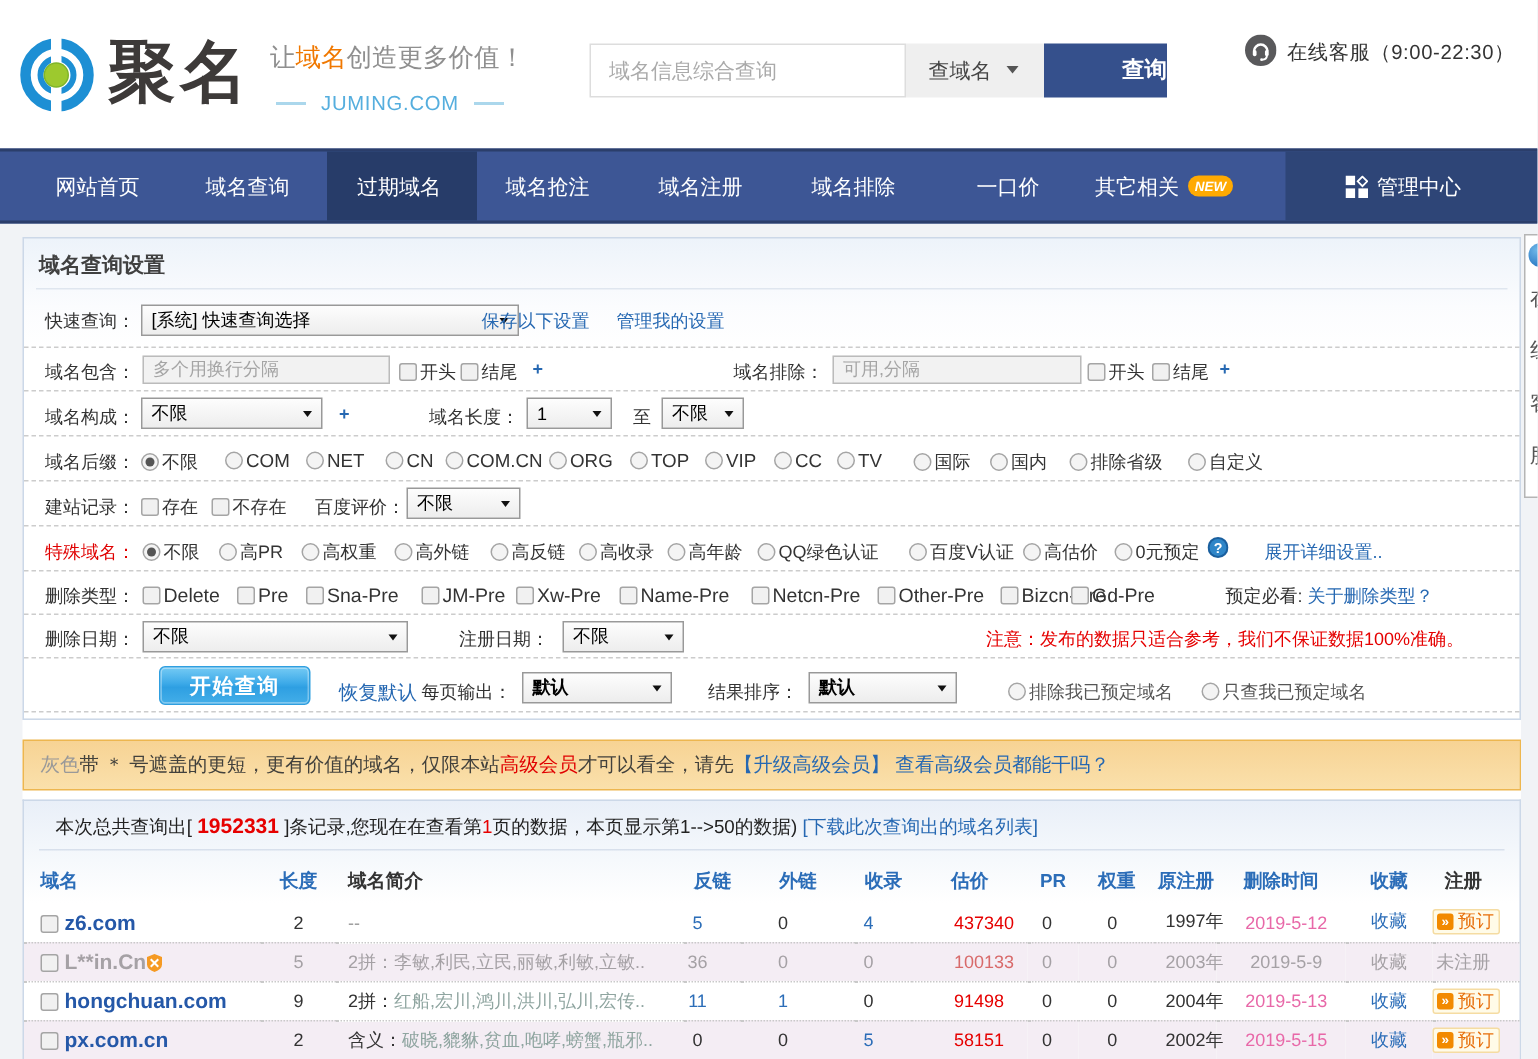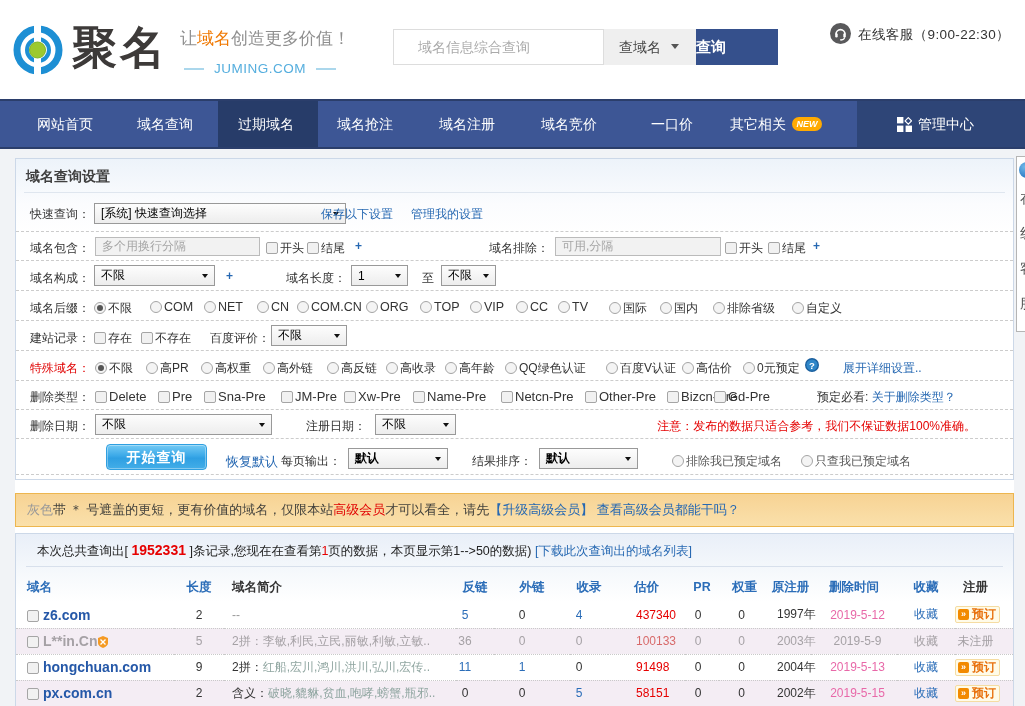--- a/index.html
+++ b/index.html
@@ -5,24 +5,24 @@
 html,body{width:1025px;height:706px;overflow:hidden}
 body{position:relative;font-family:"Liberation Sans",sans-serif;background:#f1f3f6;color:#333}
 .abs{position:absolute}
 
 #hdr{position:absolute;left:0;top:0;width:1025px;height:99px;background:#fff}
 #jmtxt{position:absolute;left:72px;top:18px;font-size:45px;font-weight:bold;color:#3d3a39;letter-spacing:3px}
 #tag{position:absolute;left:180px;top:27px;font-size:17px;color:#8f8f8f;letter-spacing:0px}
 #tag b{color:#f07800;font-weight:normal}
 #jline{position:absolute;left:184px;top:61px;width:152px;display:flex;align-items:center;justify-content:space-between;color:#55aede;font-size:13.5px;letter-spacing:.5px}
 #jline i{display:block;width:20px;height:0;border-top:2px solid #abd7ec}
-#sinput{position:absolute;left:393px;top:29px;width:211px;height:36px;border:1px solid #ddd;background:#fff;font-size:14px;color:#aaa;line-height:34px;padding-left:24px}
+#sinput{position:absolute;left:393px;top:29px;width:211px;height:36px;border:1px solid #ddd;background:#fff;font-size:14px;color:#aaa;line-height:34px;padding-left:12px}
 #ssel{position:absolute;left:604px;top:29px;width:92px;height:36px;background:#efefef;font-size:14px;color:#444;line-height:36px;text-align:left;padding-left:15px}
 #ssel .tri{display:inline-block;width:0;height:0;border:4px solid transparent;border-top:5px solid #555;margin-left:10px;vertical-align:-1px}
-#sbtn{position:absolute;left:696px;top:29px;width:82px;height:36px;background:#35508c;color:#fff;font-size:15px;font-weight:bold;text-align:left;line-height:36px}
+#sbtn{position:absolute;left:696px;top:29px;width:82px;height:36px;background:#35508c;color:#fff;font-size:15px;font-weight:bold;text-align:right;line-height:36px}
 #csicon{position:absolute;left:830px;top:23px}
 #cstxt{position:absolute;left:858px;top:26px;font-size:13.5px;color:#333;letter-spacing:.4px}
 #phone{position:absolute;left:826px;top:41px;font-size:26px;font-weight:bold;color:#f60;letter-spacing:2.2px}
 
 #nav{position:absolute;left:0;top:99px;width:1025px;height:50px;background:#3d5695;border-top:2px solid #2b3e6b;border-bottom:2px solid #2b3e6b}
 #nav .it{position:absolute;top:0;height:28px;line-height:46px;color:#fff;font-size:14px}
 #nav .act{position:absolute;left:218px;top:0;width:100px;height:46px;background:#273c69}
 #nav .mgr{position:absolute;left:857px;top:0;width:168px;height:46px;background:#2e4577}
 #newb{position:absolute;left:792px;top:16px;width:30px;height:14px;background:#ffaa02;border-radius:7px;color:#fff;font-size:9px;font-weight:bold;font-style:italic;text-align:center;line-height:14px}
 
@@ -68,21 +68,21 @@
 .bl2{color:#2b6db8}
 .rdv{color:#e60000}
 .pk{color:#e868a8}
 td.gu{text-align:left;padding-left:28px}
 td:nth-child(4),td:nth-child(5),td:nth-child(6){padding-right:20px}
 td:nth-child(8){padding-right:8px}
 td:nth-child(9){padding-right:6px}
 td:nth-child(10),td:nth-child(11){padding-left:7px}
 .bookbtn{display:inline-flex;align-items:center;width:45px;height:17px;background:#fffbe8;border:1px solid #f5dca2;border-radius:2px;padding-left:2px}
 .bookbtn i{display:inline-block;width:11px;height:11px;background:#f28a00;border-radius:2px;color:#fff;font-style:normal;font-size:9px;line-height:11px;text-align:center;font-weight:bold}
-.bookbtn b{color:#e8710d;font-weight:bold;font-size:12px;margin-left:3px}
+.bookbtn b{color:#e8710d;font-weight:normal;font-size:12px;margin-left:3px}
 
 #fw{position:absolute;left:1016px;top:156px;width:30px;height:176px;background:#fff;border:1px solid #b5b5b5}
 #fw .ball{position:absolute;left:2px;top:5px;width:16px;height:16px;border-radius:50%;background:radial-gradient(circle at 35% 30%,#6fb7e8,#1565b8)}
 #fw .vt{position:absolute;left:3px;top:24px;font-size:14px;color:#555;line-height:35px}
 #startbtn{width:101px;height:26px;border:1px solid #2f9fe0;border-radius:4px;background:linear-gradient(180deg,#74caf4 0,#3ba9e8 45%,#2e9fe2 55%,#43aee8 100%);box-shadow:inset 0 0 0 1px rgba(255,255,255,.35);color:#fff;font-size:14px;font-weight:bold;text-align:center;line-height:25px;letter-spacing:1px}
 </style></head>
 <body>
 
 <div id="hdr">
   <svg class="abs" style="left:13px;top:25px" width="50" height="50" viewBox="0 0 50 50">
@@ -109,21 +109,21 @@
 </div>
 
 <div id="nav">
   <div class="act"></div>
   <div class="mgr"></div>
   <div class="it" style="left:37px">网站首页</div>
   <div class="it" style="left:137px">域名查询</div>
   <div class="it" style="left:238px">过期域名</div>
   <div class="it" style="left:337px">域名抢注</div>
   <div class="it" style="left:439px">域名注册</div>
-  <div class="it" style="left:541px">域名竞价</div>
+  <div class="it" style="left:541px">域名排除</div>
   <div class="it" style="left:651px">一口价</div>
   <div class="it" style="left:730px">其它相关</div>
   <div id="newb">NEW</div>
   <svg class="abs" style="left:897px;top:16px" width="15" height="15" viewBox="0 0 15 15">
     <rect x="0" y="0" width="6.4" height="6.4" fill="#fff"></rect>
     <rect x="0" y="8.6" width="6.4" height="6.4" fill="#fff"></rect>
     <rect x="8.6" y="8.6" width="6.4" height="6.4" fill="#fff"></rect>
     <polygon points="11.3,0.7 14.5,3.9 11.3,7.1 8.1,3.9" fill="none" stroke="#fff" stroke-width="1.2"></polygon>
   </svg>
   <div class="it" style="left:918px">管理中心</div>

